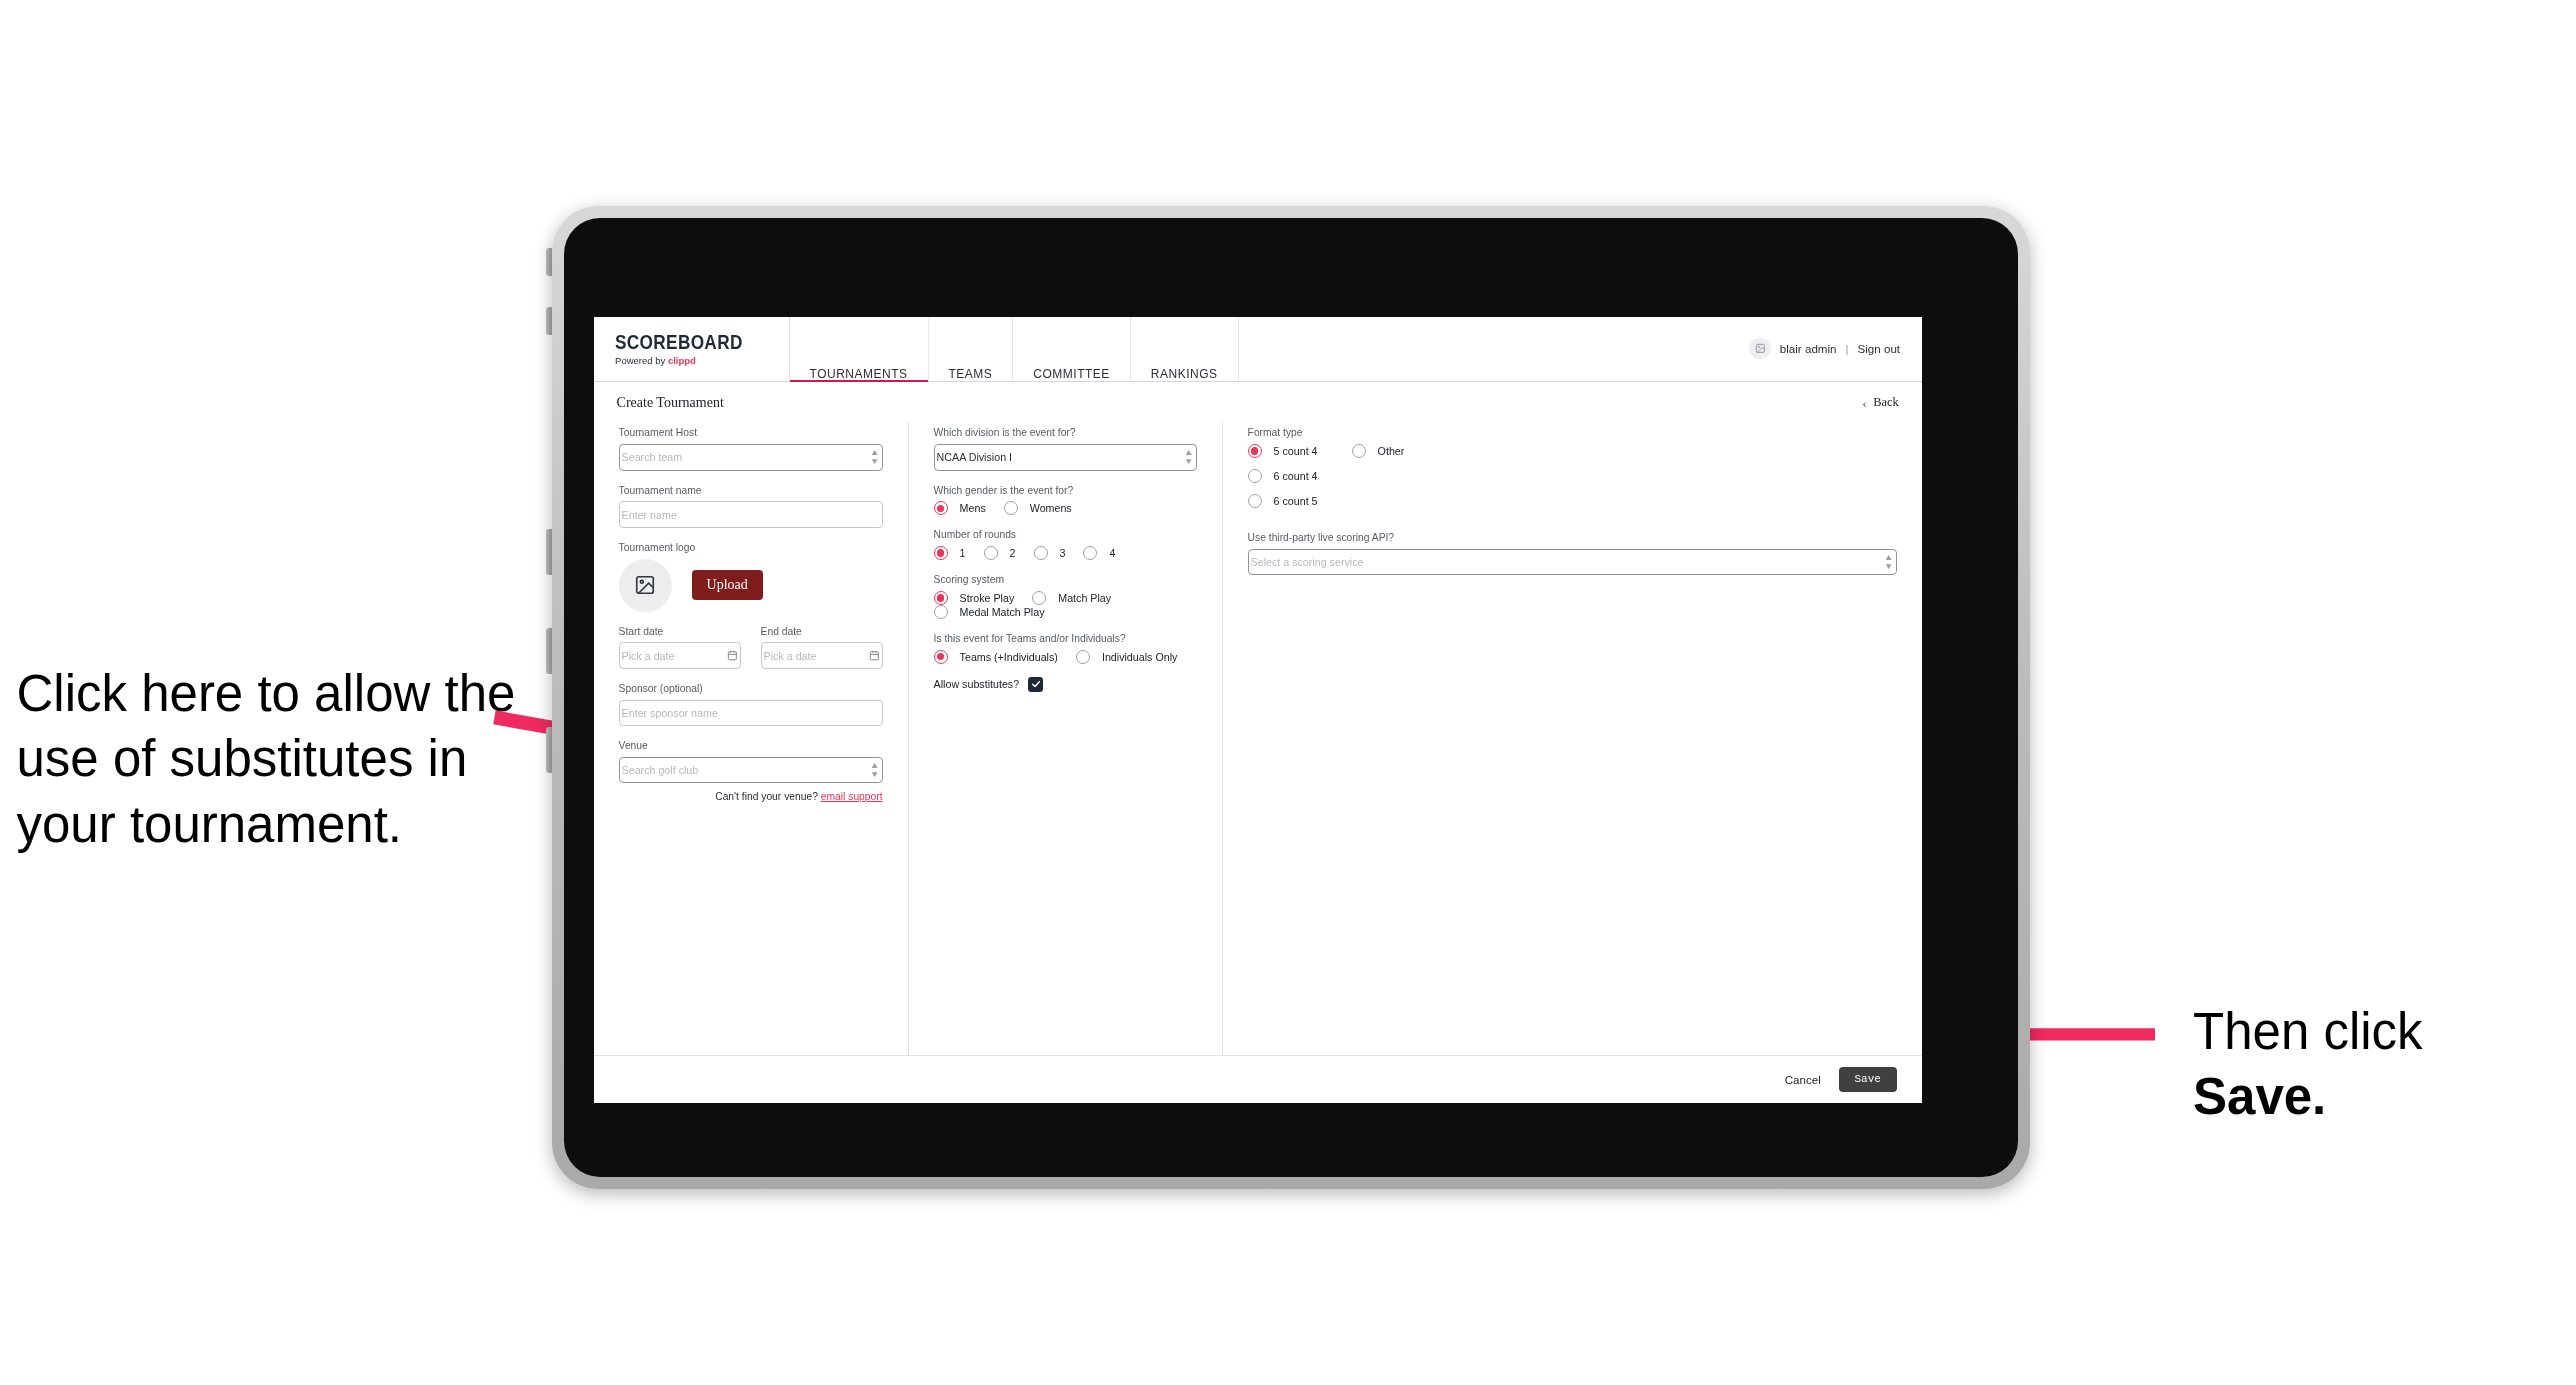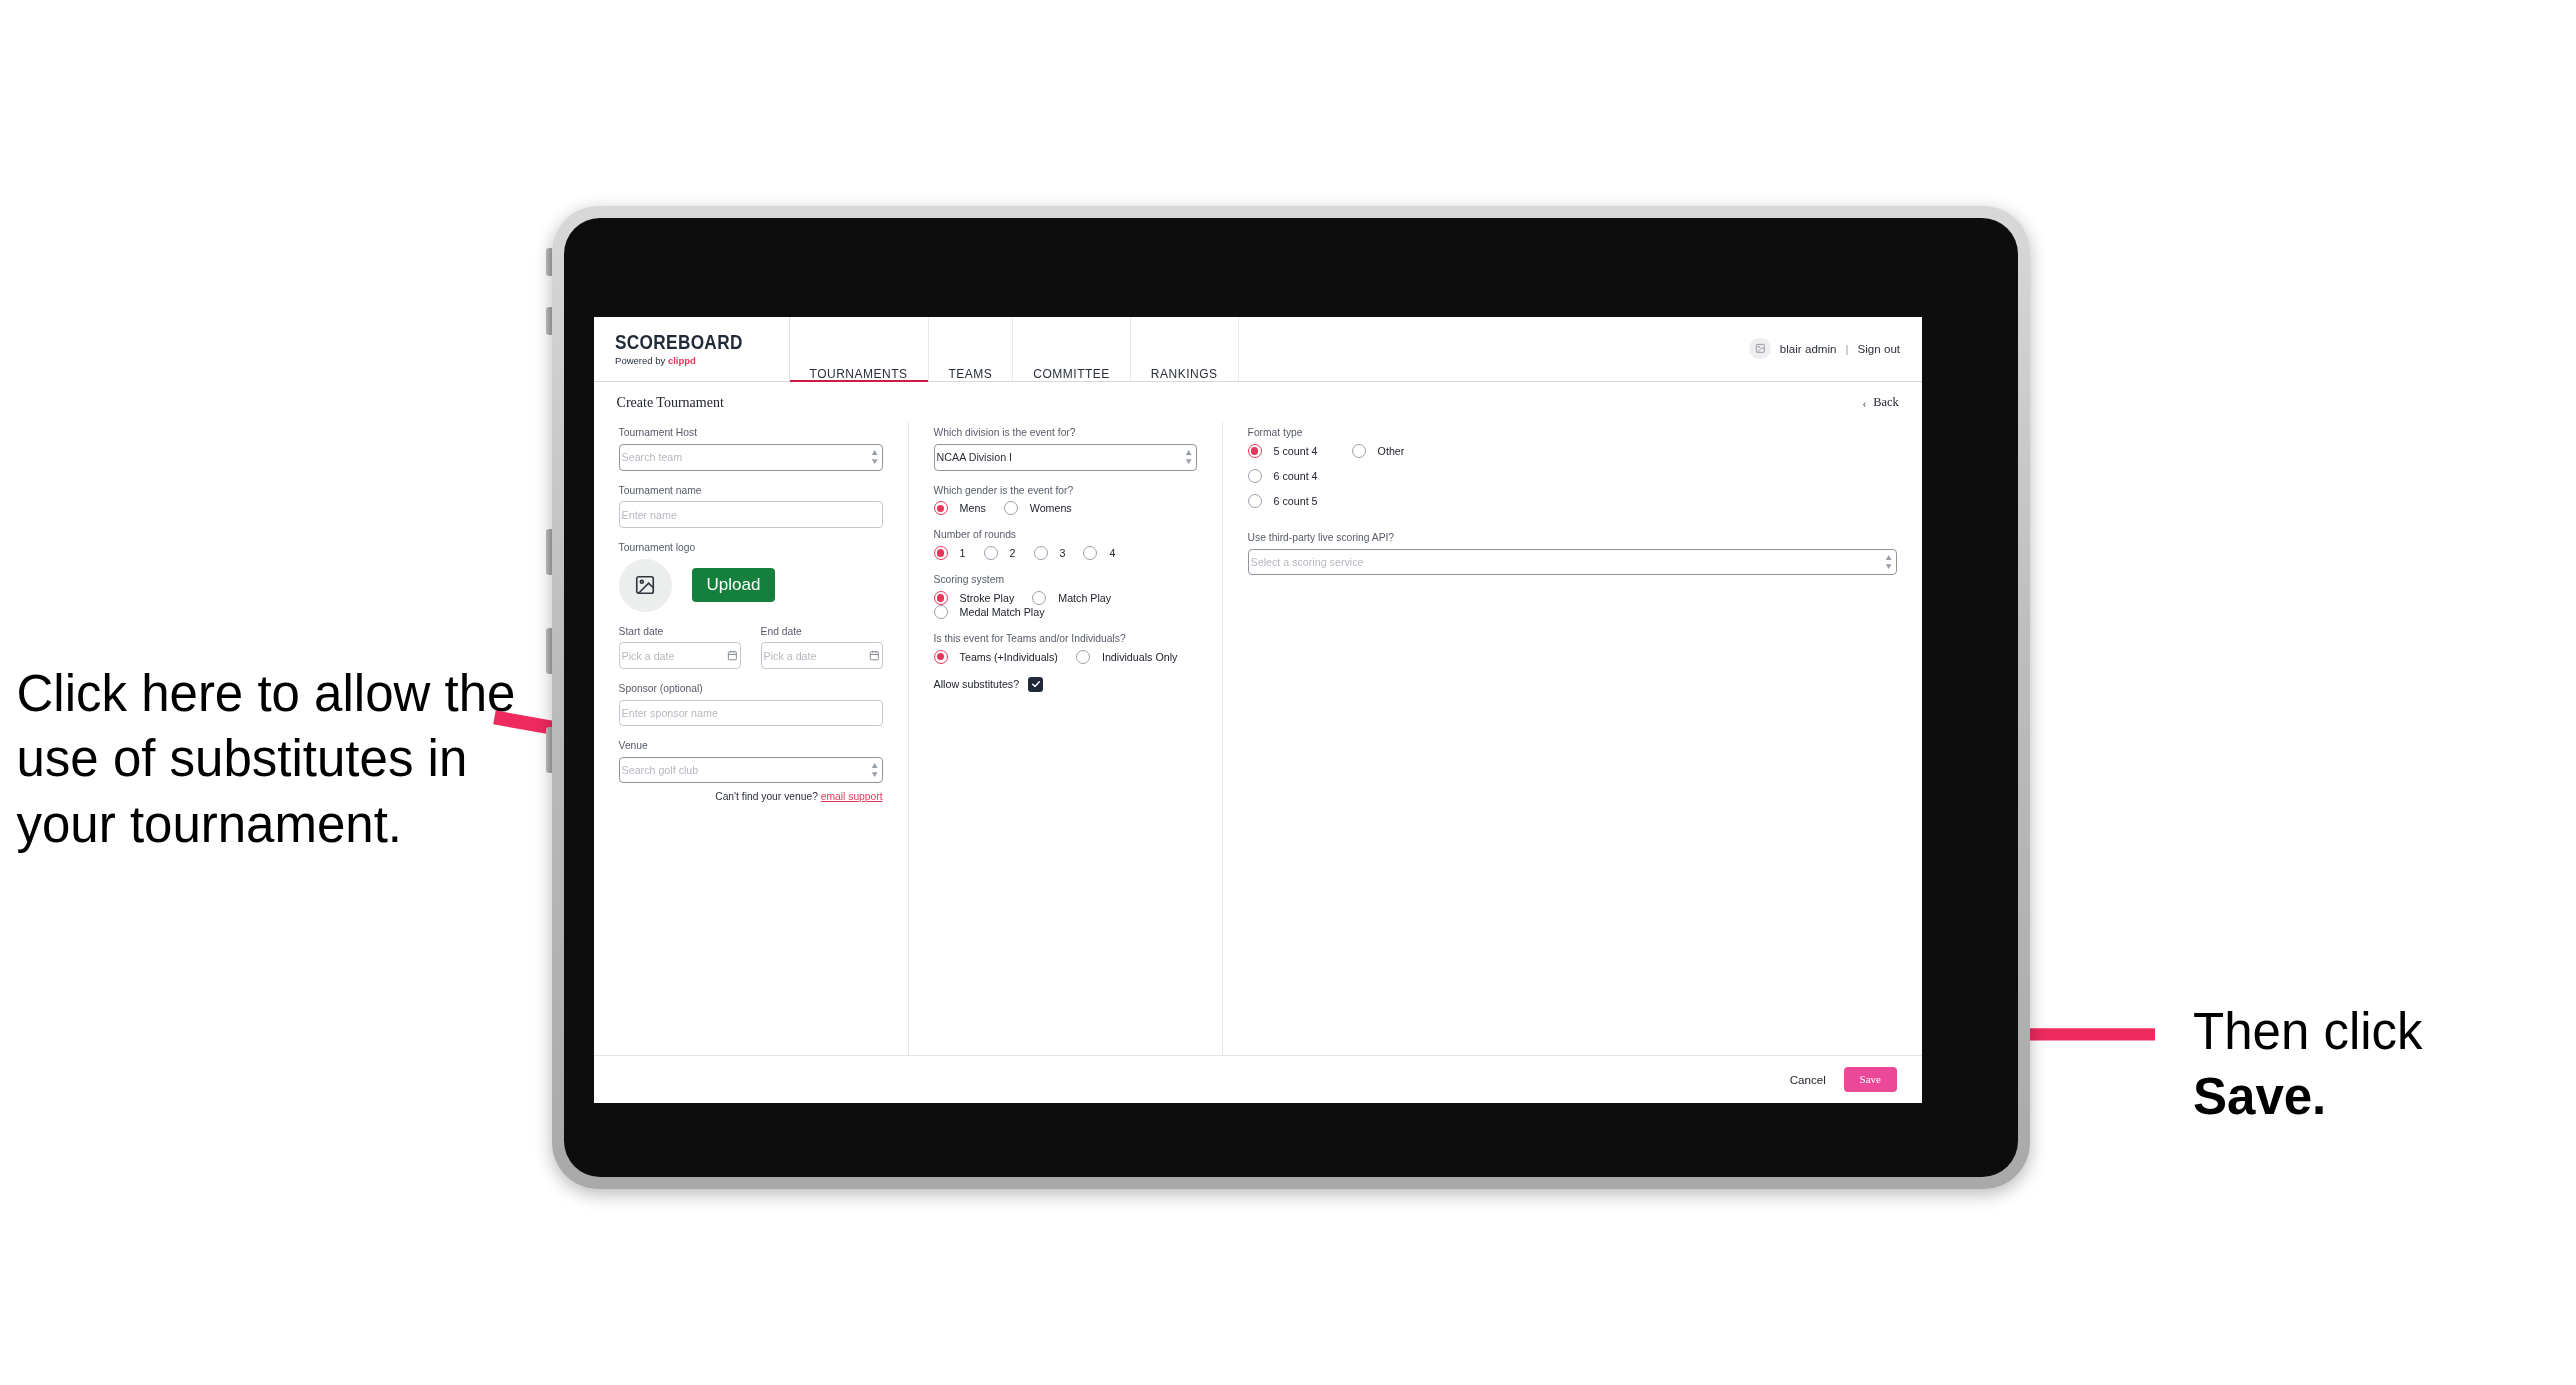--- a/index.html
+++ b/index.html
@@ -215,28 +215,28 @@
 
   
   .logo-row { display: flex; align-items: center; gap: 20px; margin-top: 1.7px; }
   .logo-circle {
     width: 53px; height: 53px;
     border-radius: 50%;
     background: #eceded;
     display: flex; align-items: center; justify-content: center;
   }
   .upload-btn {
-    background: #15803d;
+    background: #7f1d1d;
     color: #fff;
-    font-size: 17px;
+    font-size: 14px;
     padding: 7.4px 15px;
     border-radius: 4.1px;
     border: none;
     cursor: pointer;
-    font-family: Liberation Sans, sans-serif;
+    font-family: Liberation Serif, serif;
   }
 
   .date-row { display: flex; gap: 20px; }
   .date-col { flex: 1; }
 
   .helper {
     text-align: right;
     font-size: 10.3px;
     color: #2b3039;
     margin-top: 7.4px;
@@ -299,28 +299,28 @@
   }
   .cancel-btn {
     font-size: 11.6px;
     color: #20242c;
     background: none;
     border: none;
     cursor: pointer;
     font-family: "Liberation Sans", sans-serif;
   }
   .save-btn {
-    background: #ec4899;
+    background: #404040;
     color: #fff;
     font-size: 11px;
     border: none;
     border-radius: 4.1px;
     padding: 6.6px 15.7px;
     cursor: pointer;
-    font-family: Liberation Serif, serif;
+    font-family: Liberation Mono, monospace;
   }
 </style>
 </head>
 <body>
 
 <div class="annot-left">Click here to allow the use of substitutes in your tournament.</div>
 
 <svg class="arrow-svg" id="arrow-left-svg" width="661" height="190" viewBox="0 0 800 230">
   <defs>
     <marker id="ah1" markerWidth="5" markerHeight="5" refX="2.2" refY="2.5" orient="auto">

